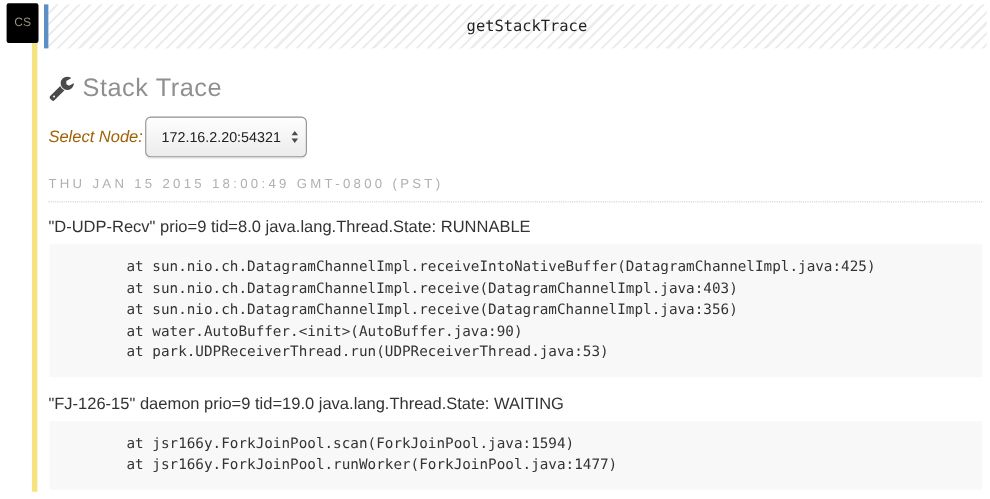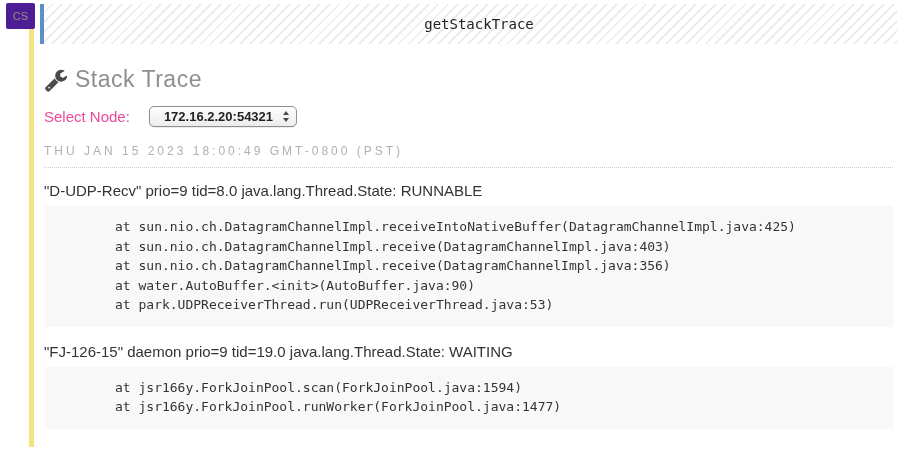--- a/index.html
+++ b/index.html
@@ -15,22 +15,22 @@
   
   .rail {
     position: absolute;
     left: 29px; top: 4px; bottom: 7px;
     width: 5px;
     background: #f5e382;
   }
   .cell-badge {
     position: absolute;
     left: 6px; top: 3px;
-    width: 29px; height: 26px;
-    background: #4c1d95;
+    width: 29px; height: 36px;
+    background: #000000;
     border-radius: 2px;
     display: flex; align-items: center; justify-content: center;
     font-size: 11px;
     color: #97917a;
   }
   
   .query-bar {
     position: absolute;
     left: 40px; top: 4px; right: 3px;
     height: 40px;
@@ -58,33 +58,32 @@
   .title-text {
     font-size: 23px;
     font-weight: 400;
     color: #8f8f8f;
     letter-spacing: 0.5px;
   }
   .select-row {
     display: flex; align-items: center;
     margin-bottom: 17px;
   }
-  .select-label { font-size: 15px; color: #ec4899; }
+  .select-label { font-size: 15px; color: #a16207; font-style: italic; }
   .node-select {
-    margin-left: 19px;
+    margin-left: 2px;
     display: inline-flex; align-items: center;
-    height: 21px;
+    height: 37px;
     min-width: 138px;
     border: 1px solid #8f8f8f;
     border-radius: 5px;
     background: linear-gradient(#fefefe, #ececec);
     box-shadow: 0 1px 1px rgba(0,0,0,0.08);
     padding: 0 7px 0 14px;
     cursor: default;
-    font-weight: bold;
   }
   .node-select-value {
     font-size: 13px;
     color: #222222;
     flex: 1 1 auto;
     text-align: center;
     padding-right: 10px;
   }
   .stepper { display: flex; flex-direction: column; align-items: center; }
   .tri-up {
@@ -155,21 +154,21 @@
       <span class="select-label">Select Node:</span>
       <div class="node-select">
         <span class="node-select-value">172.16.2.20:54321</span>
         <span class="stepper">
           <span class="tri-up"></span>
           <span class="tri-down"></span>
         </span>
       </div>
     </div>
 
-    <div class="timestamp-heading">THU JAN 15 2023 18:00:49 GMT-0800 (PST)</div>
+    <div class="timestamp-heading">THU JAN 15 2015 18:00:49 GMT-0800 (PST)</div>
 
     <div>
       <div class="thread-header">"D-UDP-Recv" prio=9 tid=8.0 java.lang.Thread.State: RUNNABLE</div>
       <div class="stack-block">
         <div class="stack-line">at sun.nio.ch.DatagramChannelImpl.receiveIntoNativeBuffer(DatagramChannelImpl.java:425)</div>
         <div class="stack-line">at sun.nio.ch.DatagramChannelImpl.receive(DatagramChannelImpl.java:403)</div>
         <div class="stack-line">at sun.nio.ch.DatagramChannelImpl.receive(DatagramChannelImpl.java:356)</div>
         <div class="stack-line">at water.AutoBuffer.&lt;init&gt;(AutoBuffer.java:90)</div>
         <div class="stack-line">at park.UDPReceiverThread.run(UDPReceiverThread.java:53)</div>
       </div>

